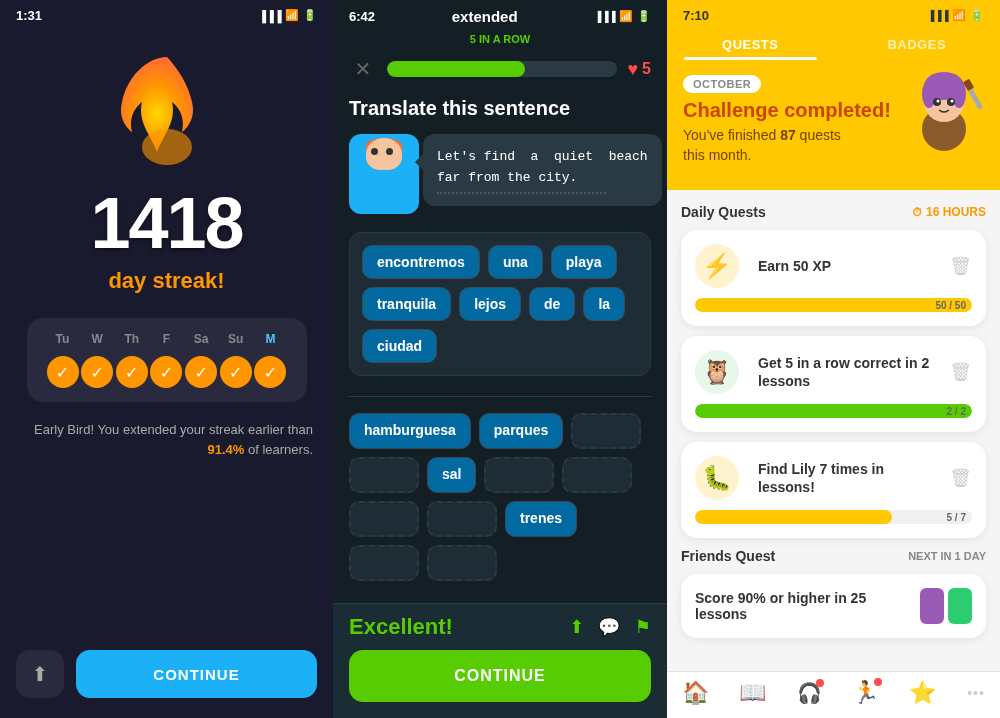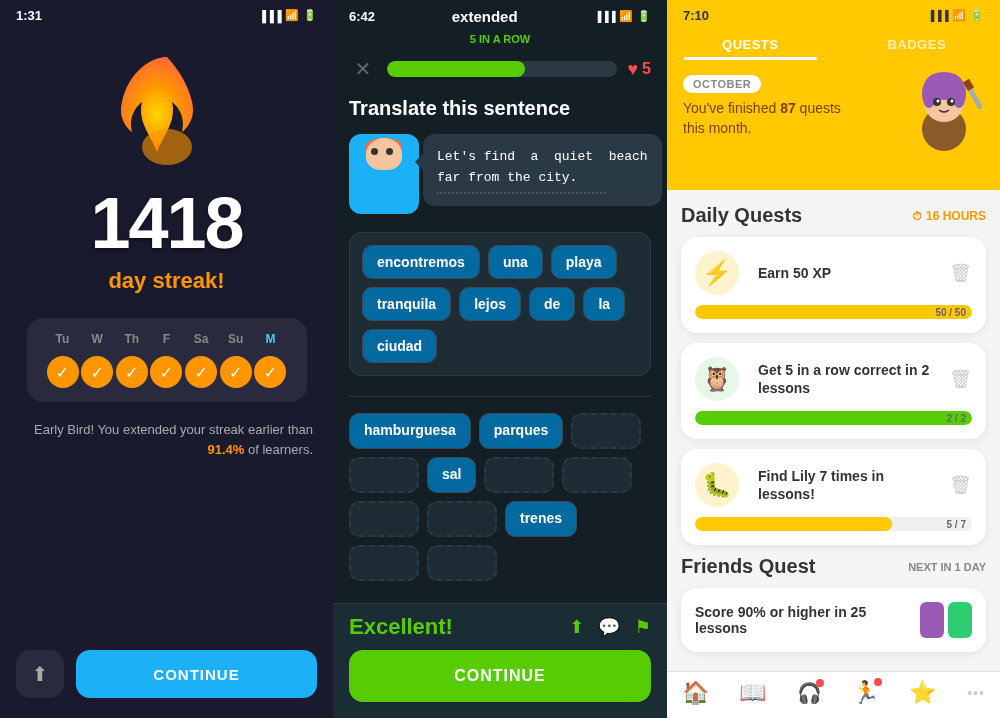--- a/index.html
+++ b/index.html
@@ -412,21 +412,21 @@
       background: #f5f5f5;
       padding: 14px 14px 0;
     }
     .section-header {
       display: flex;
       justify-content: space-between;
       align-items: center;
       margin-bottom: 10px;
     }
     .section-title {
-      font-size: 20px;
+      font-size: 14px;
       font-weight: 900;
       color: #333;
     }
     .time-badge {
       display: flex;
       align-items: center;
       gap: 4px;
       color: #ff9800;
       font-size: 12px;
       font-weight: 700;
@@ -771,20 +771,21 @@
       <span>QUESTS</span>
     </div>
     <div class="p3-tab">
       <span>BADGES</span>
     </div>
   </div>
 
   <div class="challenge-banner">
     <div class="banner-text">
       <span class="october-badge">OCTOBER</span>
+      <div class="challenge-title">Challenge completed!</div>
       <div class="challenge-sub">
         <span>You've finished </span><strong>87</strong><span> quests<br>this month.</span>
       </div>
     </div>
     <div class="banner-character">
       <svg width="80" height="90" viewBox="0 0 80 90">
 
         <ellipse cx="40" cy="65" rx="22" ry="22" fill="#8B5A2B"></ellipse>
 
         <circle cx="40" cy="38" r="20" fill="#F5C5A0"></circle>

